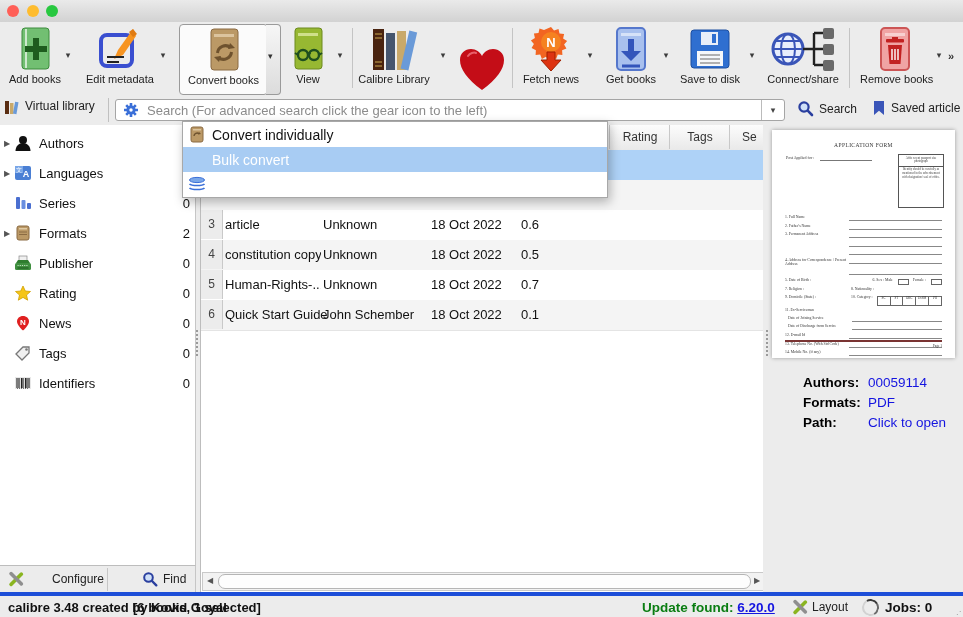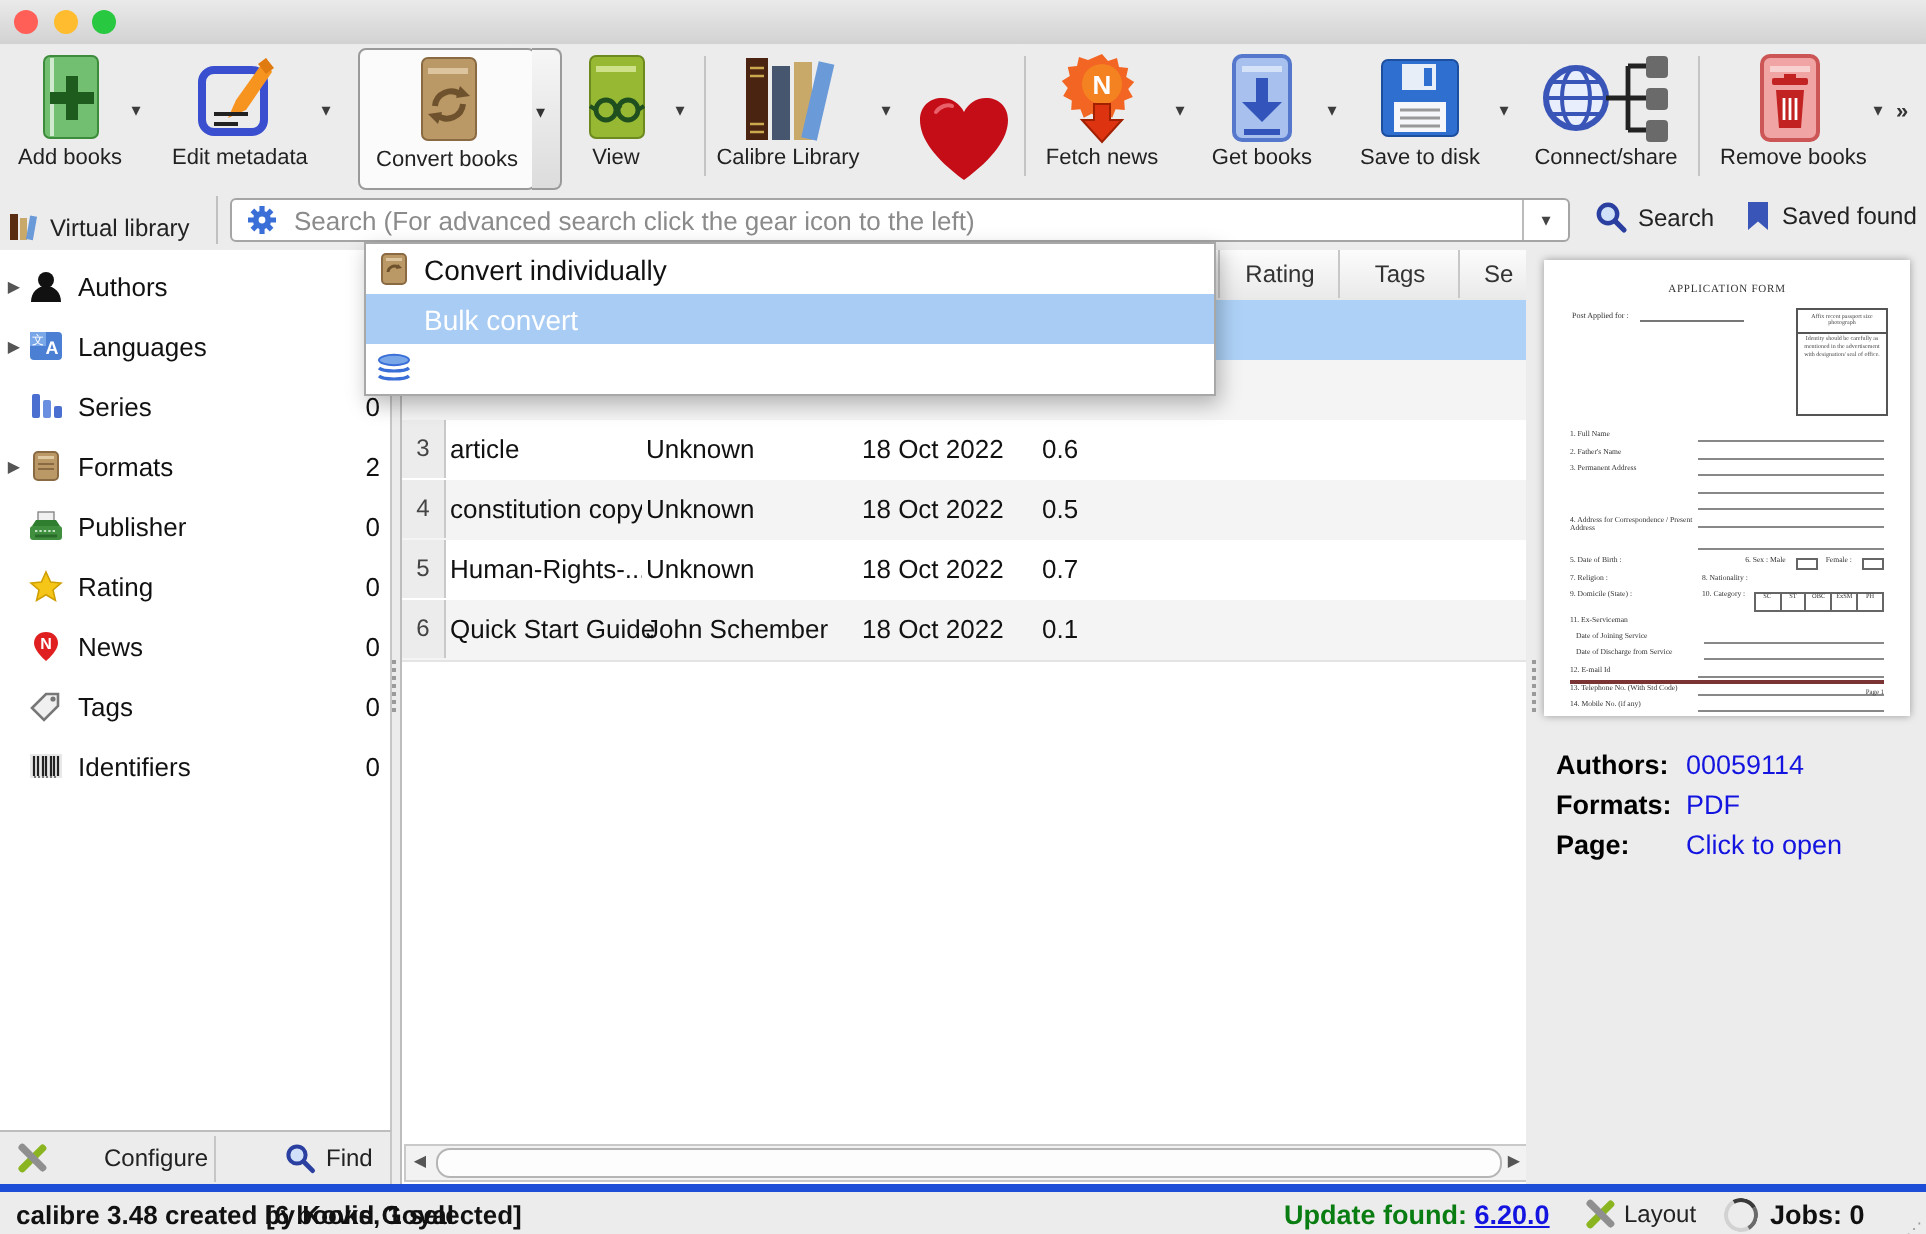--- a/index.html
+++ b/index.html
@@ -15,21 +15,21 @@
   .tb-item{top:2px;height:70px;text-align:center;cursor:default;}
   .tb-icon{display:block;margin:2px auto 0;}
   .tb-label{font-size:11px;color:#222;margin-top:1px;white-space:nowrap;}
   .tb-arrow{top:28px;font-size:9px;color:#3c3c3c;width:12px;text-align:center;}
   .tb-sep{top:6px;width:1px;height:60px;background:#c4c4c4;}
   .tb-selected{border:1px solid #9a9a9a;border-radius:4px;background:#fbfbfb;}
   .tb-arrow-strip{top:2px;left:266px;width:14px;height:69px;border:1px solid #9a9a9a;border-left:none;border-radius:0 4px 4px 0;background:linear-gradient(#f6f6f6,#dcdcdc);}
   .tb-arrow-strip span{position:absolute;top:26px;left:2px;font-size:9px;color:#333;}
   
   .searchrow{left:0;top:95px;width:963px;height:30px;background:#ececec;}
-  .vl-btn{left:4px;top:4px;height:22px;display:flex;align-items:flex-end;gap:5px;font-size:12px;color:#222;}
+  .vl-btn{left:4px;top:4px;height:22px;display:flex;align-items:flex-start;gap:5px;font-size:12px;color:#222;}
   .srch-sep{left:108px;top:3px;width:1px;height:24px;background:#c0c0c0;}
   .search-field{left:115px;top:99px;width:668px;height:20px;background:#fff;border:1px solid #a5a5a5;border-radius:3px;display:flex;align-items:center;}
   .search-field input{border:none;outline:none;flex:1;font-size:13px;color:#444;background:transparent;font-family:inherit;}
   .search-field input::placeholder{color:#8b8b8b;}
   .sf-drop{width:22px;height:20px;border-left:1px solid #bbb;text-align:center;font-size:9px;color:#444;line-height:20px;}
   .srch-btn{top:100px;display:flex;align-items:center;gap:5px;font-size:12px;color:#222;}
   
   .sidebar{left:0;top:125px;width:195px;height:440px;background:#fff;border-right:1px solid #c6c6c6;}
   .sb-row{left:0;height:30px;width:195px;display:flex;align-items:center;}
   .sb-exp{width:14px;text-align:center;font-size:8px;color:#555;flex:none;}
@@ -63,21 +63,21 @@
   .cv-flabel{width:62px;flex:none;}
   .cv-fline{flex:1;border-bottom:.5px solid #888;margin-left:2px;height:4px;}
   .cv-half{display:flex;gap:4px;margin-bottom:3.6px;}
   .cv-box{width:9px;height:4px;border:.5px solid #666;display:inline-block;margin-left:1px;}
   .cv-cat{display:flex;border:.5px solid #666;height:8px;}
   .cv-cat div{flex:1;border-right:.5px solid #666;text-align:center;font-size:3.2px;padding-top:.5px;}
   .cv-cat div:last-child{border-right:none;}
   .cv-rule{left:13px;top:210px;width:157px;height:1.6px;background:#7a3433;}
   .cv-page{left:13px;top:214px;width:157px;text-align:right;font-size:3.4px;}
   .bd-row{left:15px;display:flex;font-size:13.5px;}
-  .bd-label{font-weight:bold;color:#000;width:65px;flex:none;}
+  .bd-label{font-weight:bold;color:#000;width:65px;flex:none;margin-left:25px;}
   .bd-value{color:#1414e0;}
   .splitter-dots{width:0;height:26px;border-left:2px dotted #9a9a9a;}
   
   .menu{left:182px;top:121px;width:424px;background:#fff;border:1px solid #a8a8a8;box-shadow:2px 4px 10px rgba(0,0,0,.28);z-index:50;}
   .menu-item{height:25px;display:flex;align-items:center;font-size:14px;color:#111;}
   .menu-ico{width:18px;height:17px;margin:0 6px 0 5px;flex:none;}
   .menu-item.hl{background:#a8ccf3;color:#fff;}
   .menu-item.hl .menu-ico{visibility:hidden;}
   
   .statusbar{left:0;top:592px;width:963px;height:25px;background:#ececec;border-top:4px solid #1d4ed8;}
@@ -267,21 +267,21 @@
     <circle cx="7" cy="7" r="4.6" fill="#cfe0f8" stroke="#2a3f9f" stroke-width="2.2"></circle>
     <path d="M10.7 10.7l4.3 4.3" stroke="#2a3f9f" stroke-width="2.6" stroke-linecap="round"></path>
   </svg>
   <span>Search</span>
 </div>
 
 <div class="abs srch-btn" style="left:872px;">
   <svg width="14" height="16" viewBox="0 0 14 16">
     <path d="M2 1h10v14l-5-4.2L2 15z" fill="#3a55b8"></path>
   </svg>
-  <span>Saved found</span>
+  <span>Saved article</span>
 </div>
 
 <div class="abs sidebar">
 
   <div class="abs sb-row" style="top:3px;">
     <span class="sb-exp">▶</span>
     <svg class="sb-ico" viewBox="0 0 18 16">
       <circle cx="9" cy="5" r="4" fill="#111"></circle>
       <path d="M1.5 16c0-5 3.5-8 7.5-8s7.5 3 7.5 8z" fill="#111"></path>
     </svg>
@@ -537,21 +537,21 @@
 
   <div class="abs bd-row" style="top:250px;">
     <span class="bd-label">Authors:</span>
     <span class="bd-value">00059114</span>
   </div>
   <div class="abs bd-row" style="top:270px;">
     <span class="bd-label">Formats:</span>
     <span class="bd-value">PDF</span>
   </div>
   <div class="abs bd-row" style="top:290px;">
-    <span class="bd-label">Page:</span>
+    <span class="bd-label">Path:</span>
     <span class="bd-value">Click to open</span>
   </div>
 </div>
 
 <div class="abs splitter-dots" style="left:766px;top:330px;"></div>
 
 <div class="abs menu">
   <div class="menu-item">
     <svg class="menu-ico" viewBox="0 0 18 17">
       <rect x="3" y="1" width="12" height="15" rx="2" fill="#bb9966" stroke="#8a6a42"></rect>

